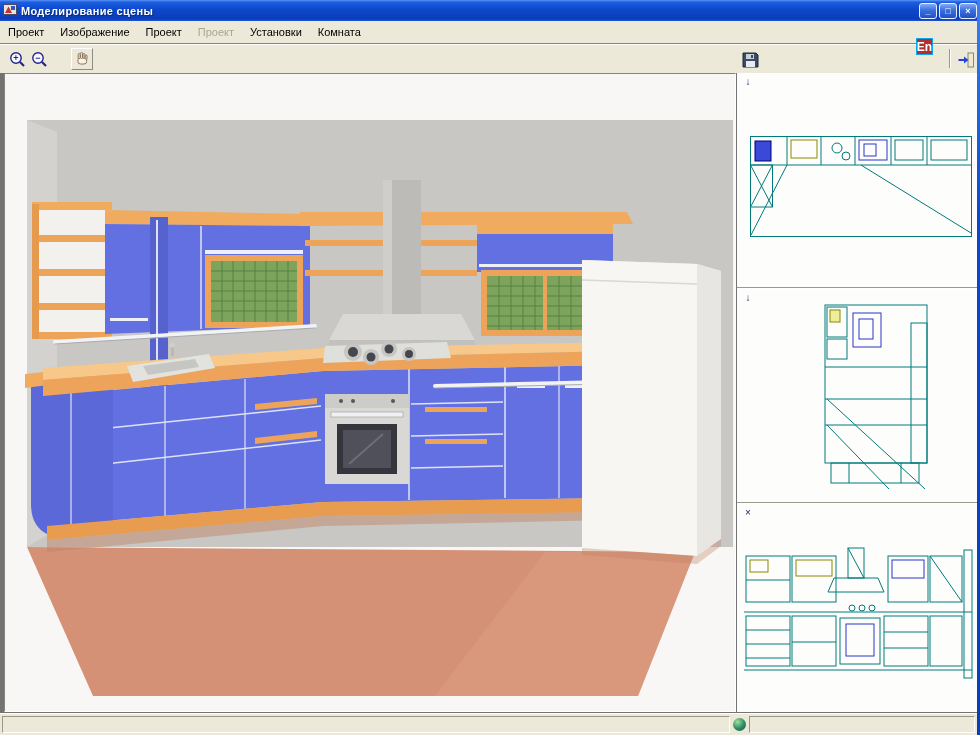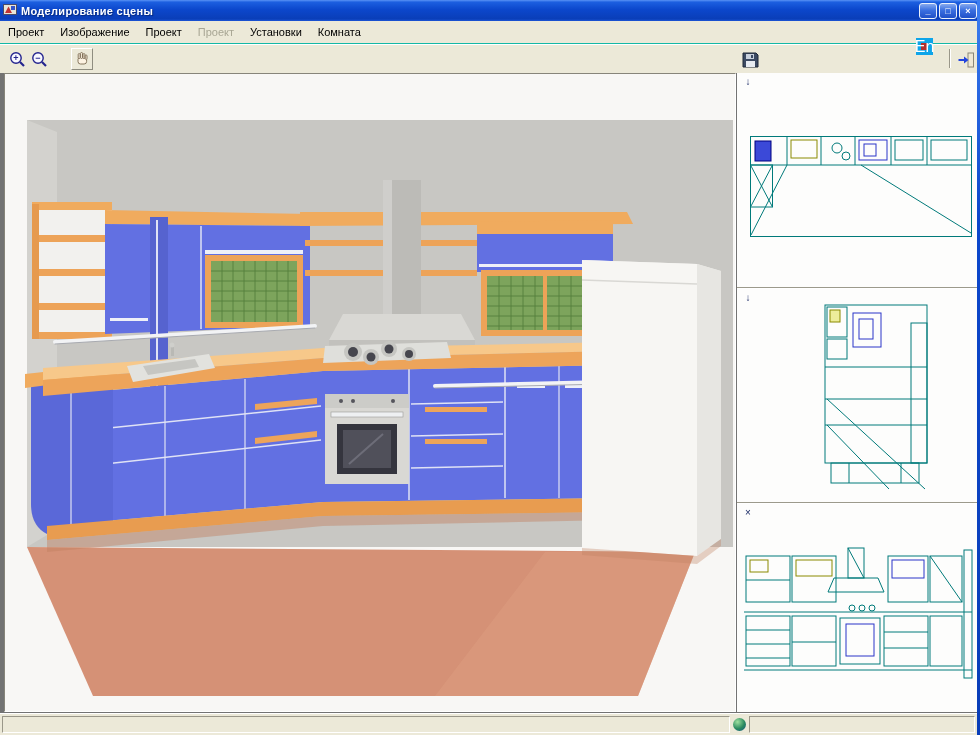--- a/index.html
+++ b/index.html
@@ -10,22 +10,22 @@
   .titlebar{position:absolute;top:0;left:0;width:980px;height:21px;display:flex;align-items:center;padding:1px 3px;
     background:linear-gradient(180deg,#5a93f5 0%,#1c5fe0 10%,#0c47cc 45%,#0a3eb8 90%,#1c55d6 100%)}
   .titlebar .title{color:#fff;font-size:11px;font-weight:bold;margin-left:4px;text-shadow:1px 1px 1px #05287a;letter-spacing:.3px}
   .win-controls{margin-left:auto;display:flex;gap:2px}
   .tb-btn{width:18px;height:16px;border:1px solid #e9f0fc;border-radius:3px;color:#fff;font-size:9px;font-weight:bold;
     background:linear-gradient(180deg,#86a9ef,#3a6fe0 45%,#1f50c8);display:flex;align-items:center;justify-content:center;cursor:default}
   
   .menubar{position:absolute;top:21px;left:0;width:977px;height:23px;background:#ece9d8;display:flex;align-items:center;font-size:11px;border-bottom:1px solid #14b8a6}
   .menu-item{padding:4px 8px;color:#000;white-space:nowrap}
   .menu-item.disabled{color:#a8a694}
-  .lang-badge{position:absolute;top:38px;right:47px;width:17px;height:17px;background:#b22f2f;border:5px solid #0ea5e9;
-    color:#fff;font-size:16px;font-weight:normal;display:flex;align-items:center;justify-content:center;z-index:5}
+  .lang-badge{position:absolute;top:38px;right:47px;width:17px;height:17px;background:#b22f2f;border:1px solid #0ea5e9;
+    color:#fff;font-size:12px;font-weight:bold;display:flex;align-items:center;justify-content:center;z-index:5}
   
   .toolbar{position:absolute;top:44px;left:0;width:977px;height:29px;background:#ece9d8;border-top:1px solid #fff}
   .tool-btn{position:absolute;width:22px;height:22px;display:flex;align-items:center;justify-content:center;background:transparent}
   .tool-btn.framed{border:1px solid;border-color:#fff #8f8d80 #8f8d80 #fff;background:#ece9d8}
   .toolbar-sep{position:absolute;left:949px;top:4px;width:2px;height:19px;border-left:1px solid #9a9789;border-right:1px solid #fff}
   
   .viewport{position:absolute;left:4px;top:73px;width:732px;height:639px;border:1px solid;border-color:#87857a #fff #fff #87857a;background:#f8f7f5}
   
   .side-panel{position:absolute;left:737px;top:73px;width:240px;height:639px;background:#fdfdfc}
   .panel-section{position:relative;background:#fdfdfc;border-bottom:1px solid #9c9a8c}

